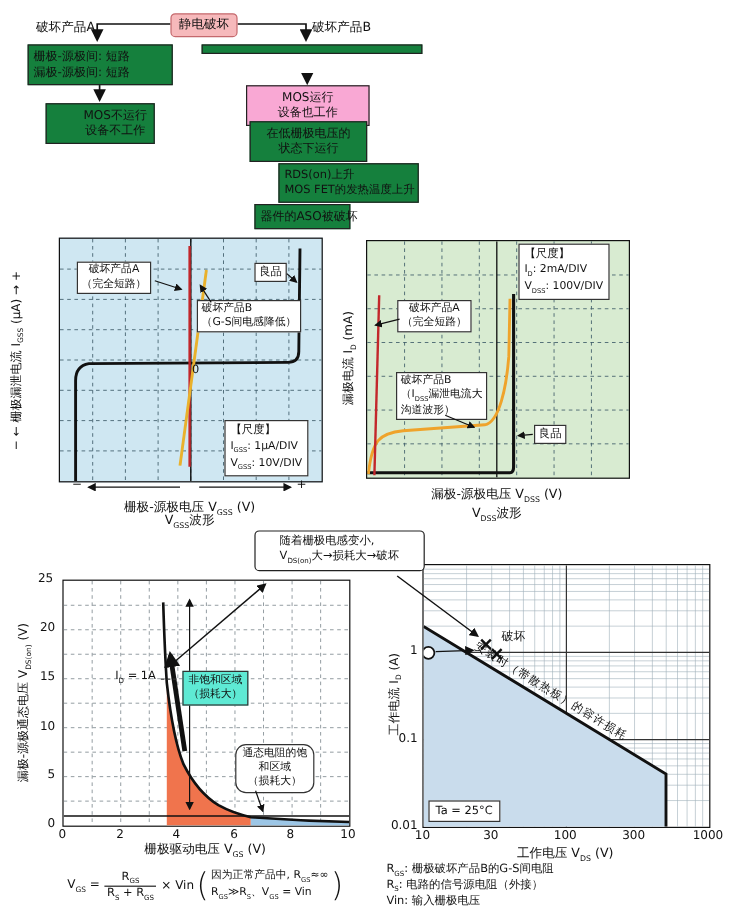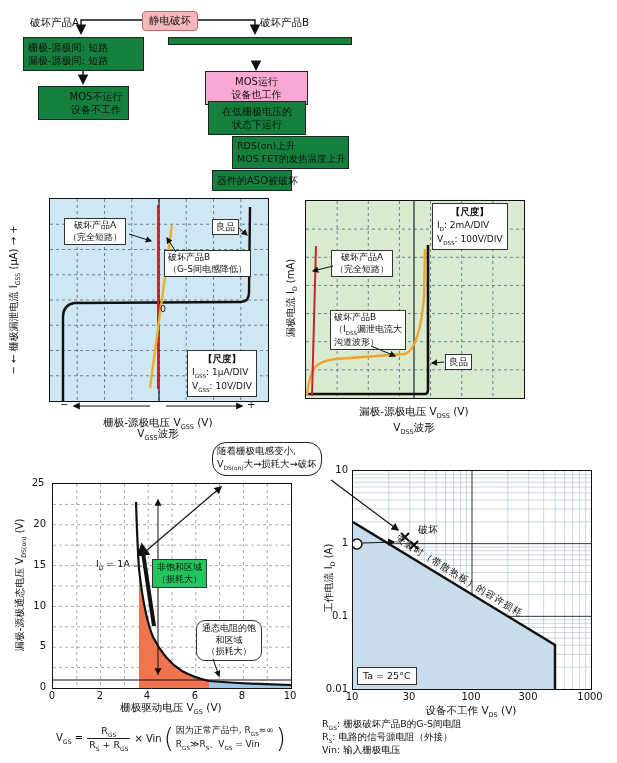--- a/index.html
+++ b/index.html
@@ -7,31 +7,31 @@
   svg{position:absolute;pointer-events:none;}
   .fbox{position:absolute;background:#15803d;border:1.3px solid #222;font-size:10px;line-height:1.32;text-align:center;padding:3px 4px;box-sizing:border-box;white-space:nowrap;}
   .fbox.la{text-align:left;}
   .pink{background:#f9a8d4;}
   .trigger{background:#f6b9bb;border:1.4px solid #c4686c;border-radius:4px;font-size:10.5px;padding:2px 6px;}
   .flowlbl{position:absolute;font-size:10.5px;white-space:nowrap;}
   .panel{position:absolute;box-sizing:content-box;border:1.6px solid #111;}
   .clabel{position:absolute;background:#fff;border:1px solid #333;font-size:9px;line-height:1.3;padding:1px 3px;text-align:left;white-space:nowrap;z-index:5;}
   .clabel.ctr{text-align:center;}
   .scale{position:absolute;background:#fff;border:1px solid #333;font-size:9px;line-height:1.35;padding:2px 4px;white-space:nowrap;z-index:5;}
-  .scale .t{font-weight:bold;font-size:9.5px;text-align:center;}
+  .scale .t{font-weight:normal;font-size:9.5px;}
   .rot{position:absolute;width:200px;text-align:center;transform:rotate(-90deg);font-size:10px;white-space:nowrap;}
   .diag{position:absolute;width:170px;text-align:center;transform:rotate(31.5deg);font-size:9.5px;letter-spacing:1px;white-space:nowrap;z-index:6;}
   .axlbl{position:absolute;font-size:10.5px;text-align:center;white-space:nowrap;}
   .tick{position:absolute;font-size:10px;white-space:nowrap;}
   .tick.r{text-align:right;}
   .tick.c{text-align:center;}
   sub{font-size:0.62em;}
-  .gray{background:#22c55e;}
+  .gray{background:#5eead4;}
   .round{border-radius:9px;border:1.2px solid #333;}
-  .callout{position:absolute;background:#fff;border:1.5px solid #222;border-radius:14px;font-size:9.5px;line-height:1.35;padding:2px 4px;white-space:nowrap;z-index:6;}
+  .callout{position:absolute;background:#fff;border:1.5px solid #222;border-radius:4px;font-size:9.5px;line-height:1.35;padding:2px 20px;white-space:nowrap;z-index:6;}
   .formula{position:absolute;display:flex;align-items:center;font-size:10px;white-space:nowrap;}
   .frac{display:inline-block;text-align:center;margin:0 4px;font-size:9.5px;}
   .frac .num{display:block;border-bottom:1px solid #222;padding:0 2px;}
   .frac .den{display:block;padding:0 2px;}
   .bigp{font-size:26px;font-weight:300;line-height:0.9;transform:scaleY(1.05);margin:0 2px;}
   .notes{display:inline-block;font-size:9px;line-height:1.35;text-align:left;}
   .legend-line{position:absolute;font-size:9.5px;white-space:nowrap;}
 </style>
 </head>
 <body>
@@ -336,21 +336,21 @@
 <span class="tick c" style="left:337px;top:691px;width:30px;">10</span>
 <span class="tick c" style="left:394px;top:691px;width:30px;">30</span>
 <span class="tick c" style="left:456px;top:691px;width:30px;">100</span>
 <span class="tick c" style="left:513px;top:691px;width:30px;">300</span>
 <span class="tick c" style="left:572px;top:691px;width:36px;">1000</span>
 
 <div class="rot" style="left:229px;top:571px;">
   <span>工作电流 I</span><sub>D</sub><span> (A)</span>
 </div>
 <div class="axlbl" style="left:352px;top:704px;width:238px;">
-  <span>设备不工作 V</span><sub>DS</sub><span> (V)</span>
+  <span>工作电压 V</span><sub>DS</sub><span> (V)</span>
 </div>
 <div class="diag" style="left:374px;top:570px;">安装时（带散热板）的容许损耗</div>
 <span class="tick" style="left:418px;top:523px;z-index:6;">破坏</span>
 <div class="clabel ctr" style="left:357px;top:667px;font-size:9.5px;padding:2px 5px;">
   <span>Ta = 25°C</span>
 </div>
 <div class="legend-line" style="left:322px;top:718px;">
   <span>R</span><sub>GS</sub><span>: 栅极破坏产品B的G-S间电阻</span>
 </div>
 <div class="legend-line" style="left:322px;top:731px;">

